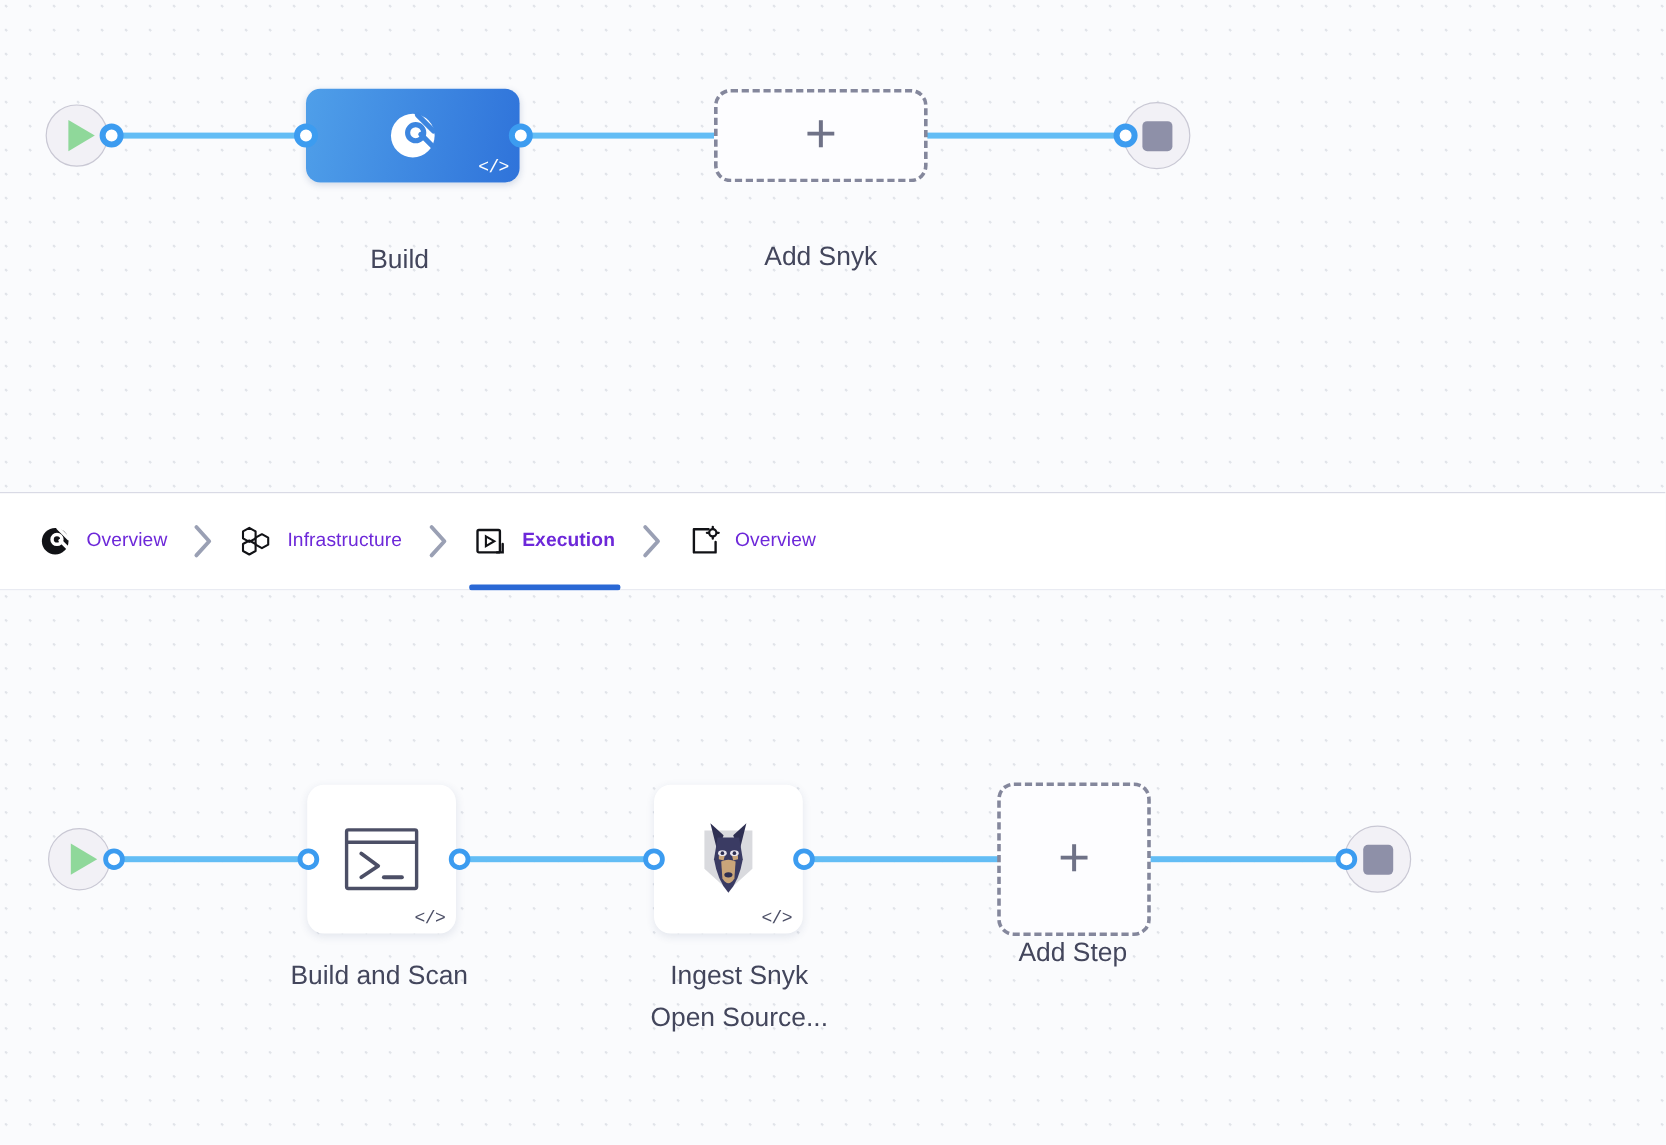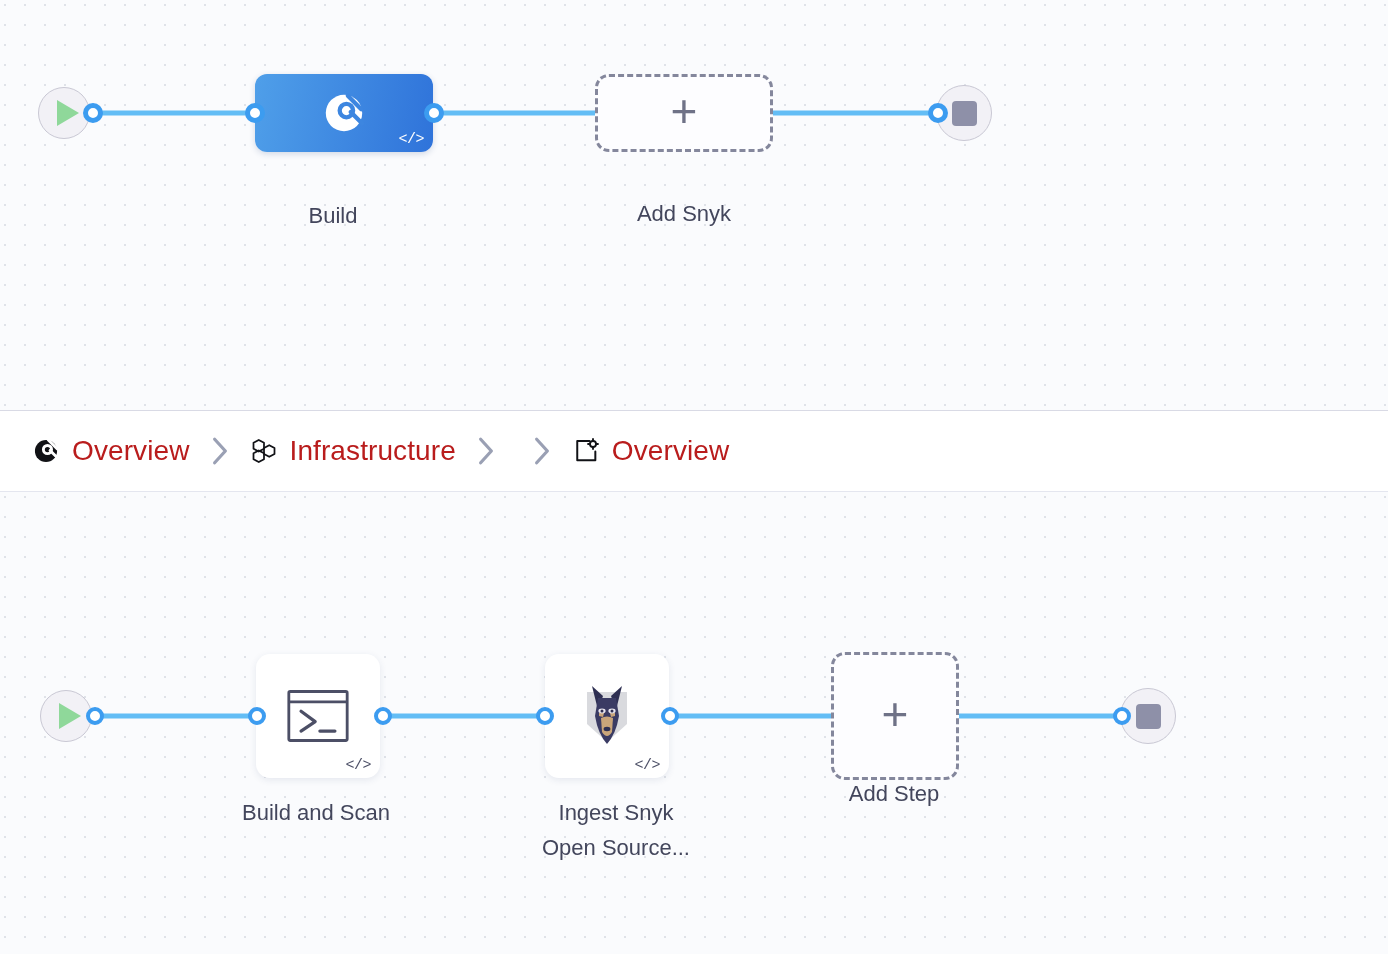--- a/index.html
+++ b/index.html
@@ -32,21 +32,21 @@
     border-bottom: 1px solid #e4e6ef;
     display: flex; align-items: center;
     padding-left: 30px;
   }
   .tab {
     display: flex; align-items: center; gap: 12px;
     height: 82px; position: relative; cursor: pointer;
     padding: 0 2px;
   }
   .tab .tab-label {
-    font-size: 28px; color: #b91c1c; letter-spacing: .1px;
+    font-size: 16px; color: #6d28d9; letter-spacing: .1px;
     white-space: nowrap;
   }
   .tab.active .tab-label { font-weight: bold; }
   .tab.active::after {
     content: ""; position: absolute; left: -2px; right: -2px; bottom: 0;
     height: 5px; background: #2a68d5; border-radius: 2px;
   }
   .tab-ico { width: 28px; height: 28px; display: block; }
   .chev {
     width: 56px; display: flex; align-items: center; justify-content: center;
@@ -200,20 +200,28 @@
       </svg>
       <span class="tab-label">Infrastructure</span>
     </div>
 
     <div class="chev">
       <svg viewBox="0 0 24 28">
           <path d="M7 3 L17 14 L7 25" fill="none" stroke="#9aa0b4" stroke-width="3" stroke-linecap="round" stroke-linejoin="round"></path>
         </svg>
     </div>
 
+    <div class="tab active">
+      <svg class="tab-ico" viewBox="0 0 48 48">
+        <rect x="5" y="8" width="32" height="32" rx="2" fill="none" stroke="#111216" stroke-width="3.4"></rect>
+        <polygon points="17,17 29,24 17,31" fill="none" stroke="#111216" stroke-width="3"></polygon>
+        <path d="M41 28 L41 40 L33 40" fill="none" stroke="#111216" stroke-width="3.4" stroke-linecap="round"></path>
+      </svg>
+      <span class="tab-label">Execution</span>
+    </div>
 
     <div class="chev">
       <svg viewBox="0 0 24 28">
           <path d="M7 3 L17 14 L7 25" fill="none" stroke="#9aa0b4" stroke-width="3" stroke-linecap="round" stroke-linejoin="round"></path>
         </svg>
     </div>
 
     <div class="tab">
       <svg class="tab-ico" viewBox="0 0 48 48">
         <path d="M30 7 L9 7 L9 40 L40 40 L40 25" fill="none" stroke="#111216" stroke-width="3.4" stroke-linecap="round" stroke-linejoin="round"></path>

